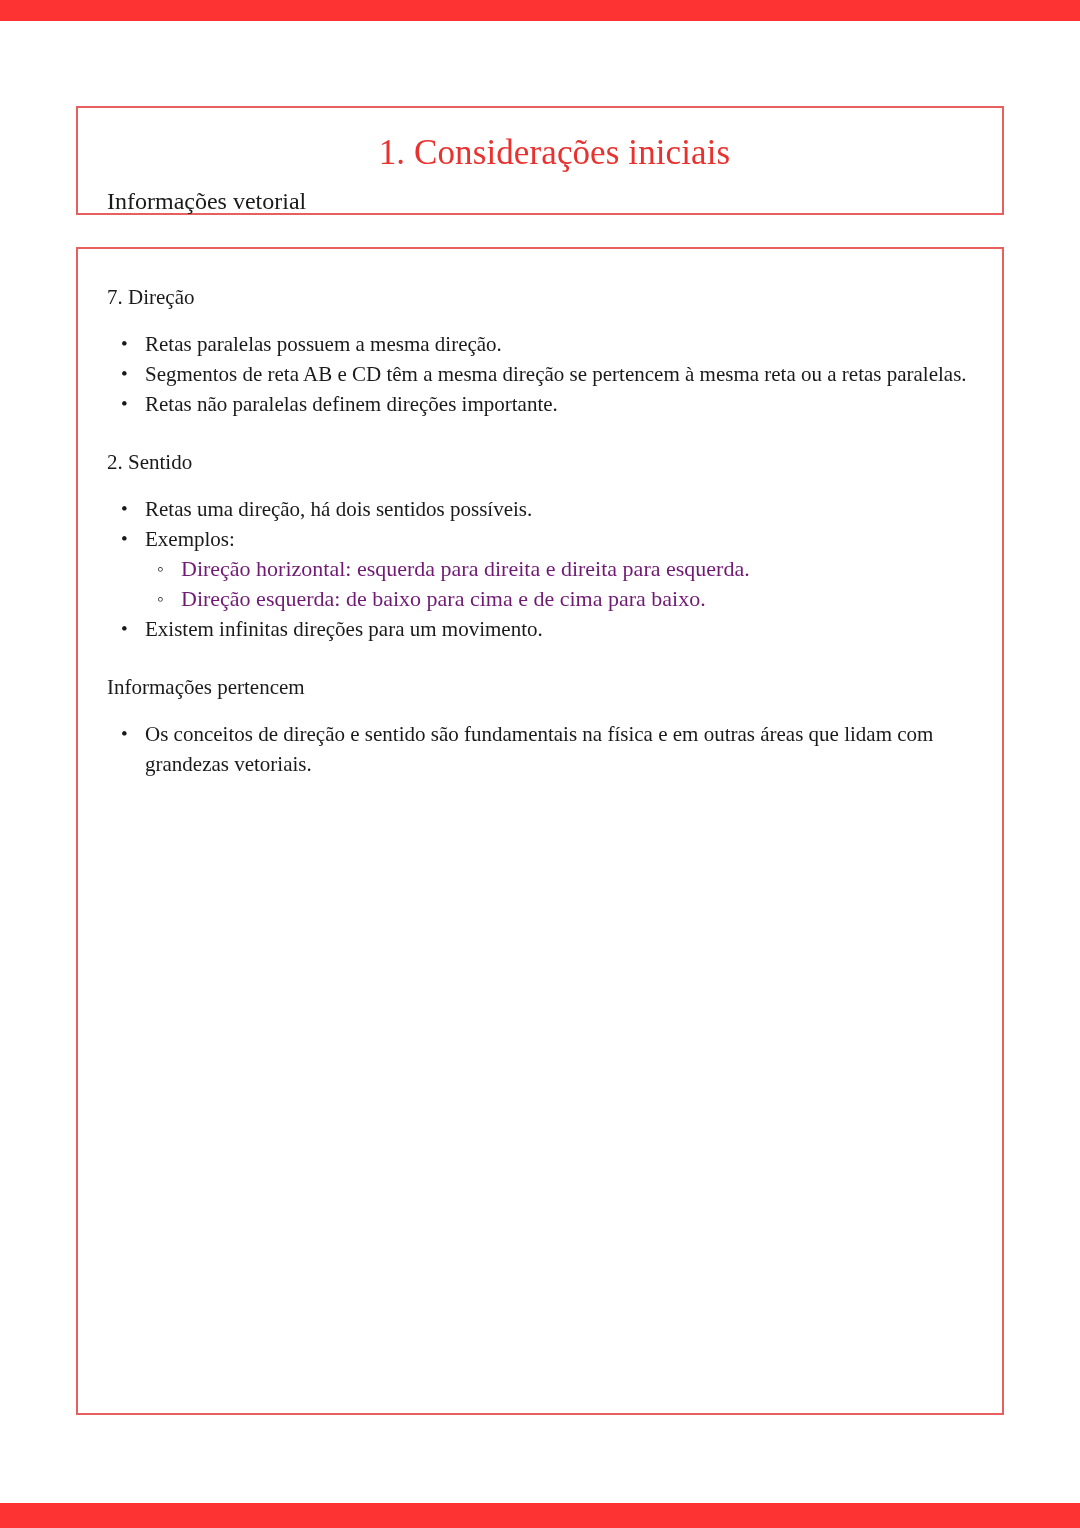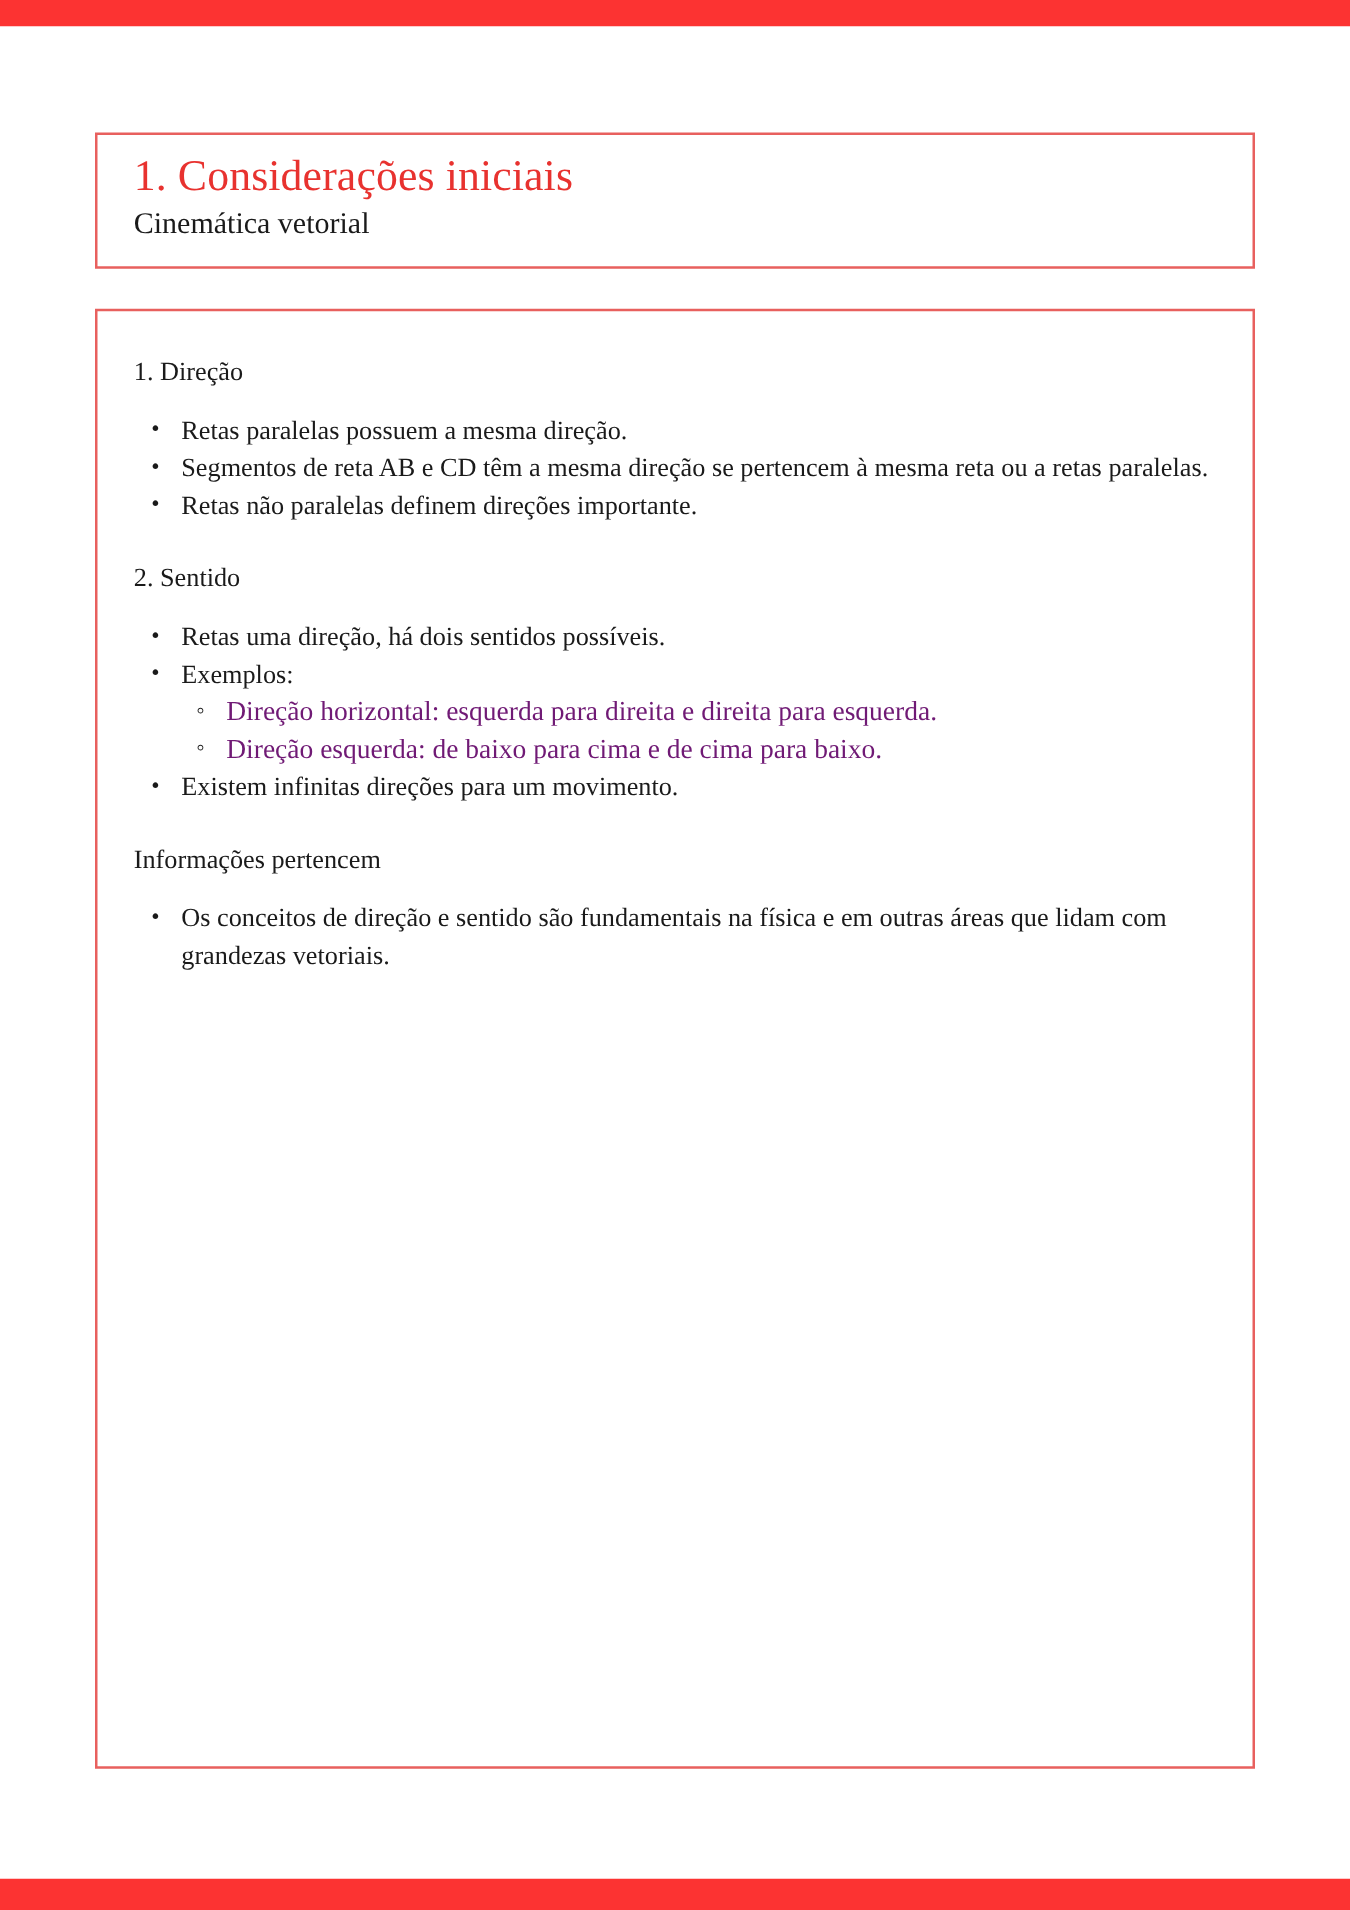--- a/index.html
+++ b/index.html
@@ -46,22 +46,23 @@
     background: #ffffff;
   }
   .title-inner {
     padding: 12px 0 0 29px;
   }
   .doc-title {
     color: #e8322f;
     font-size: 35px;
     line-height: 42px;
     font-weight: normal;
-    margin: 0;
+    margin: 12px;
     letter-spacing: 0.1px;
+    text-align: center;
   }
   .doc-subtitle {
     color: #1a1a1a;
     font-size: 24px;
     line-height: 30px;
     margin: 2px 0 0 0;
     font-weight: normal;
   }
   .content-box {
     position: absolute;
@@ -133,29 +134,29 @@
 </head>
 <body>
 
 <div class="page">
 
   <div class="bar-top"></div>
 
   <div class="title-box">
     <div class="title-inner">
       <h1 class="doc-title">1. Considerações iniciais</h1>
-      <div class="doc-subtitle">Cinemática vetorial</div>
+      <div class="doc-subtitle">Informações vetorial</div>
     </div>
   </div>
 
   <div class="content-box">
     <div class="content-inner">
 
       <div>
-        <div class="section-heading">1. Direção</div>
+        <div class="section-heading">7. Direção</div>
         <ul class="lvl1">
           <li>
               <span class="txt">Retas paralelas possuem a mesma direção.</span>
             </li>
           <li>
               <span class="txt">Segmentos de reta AB e CD têm a mesma direção se pertencem à mesma reta ou a retas paralelas.</span>
             </li>
           <li>
               <span class="txt">Retas não paralelas definem direções importante.</span>
             </li>

